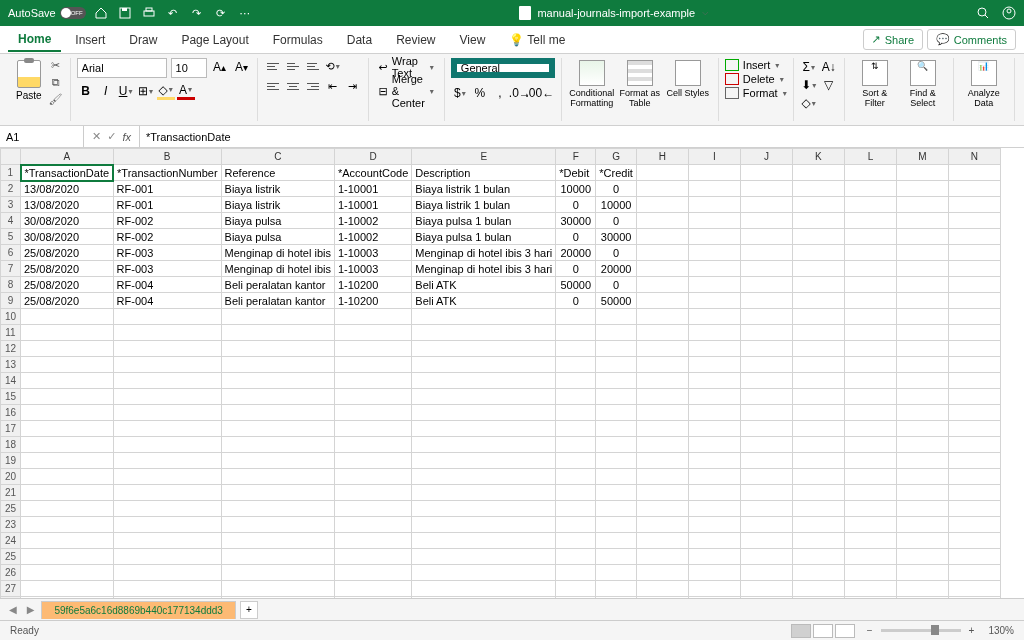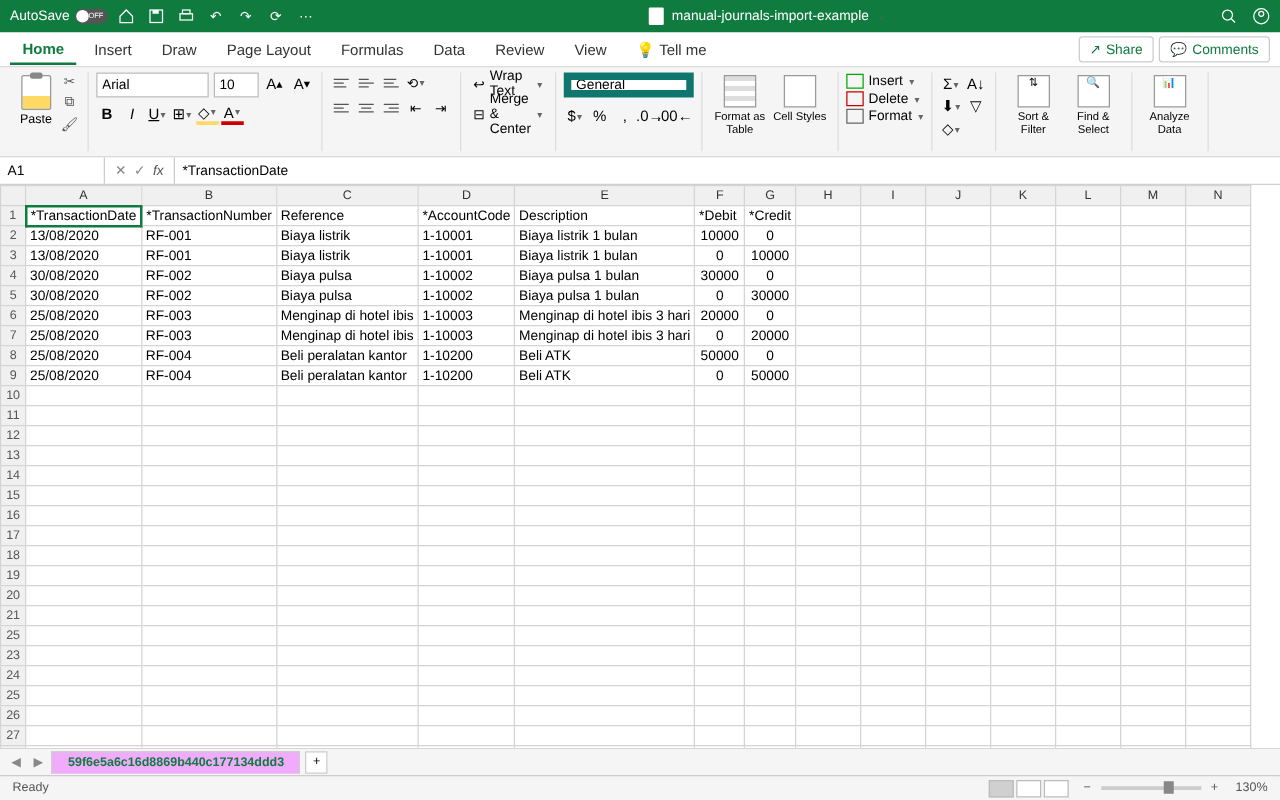--- a/index.html
+++ b/index.html
@@ -51,21 +51,21 @@
 .grid-container{flex:1;overflow:auto;position:relative;background:#fff}
 table{border-collapse:collapse;font-size:11px;table-layout:fixed}
 th,td{border:1px solid #d4d4d4;height:16px;padding:0 3px;white-space:nowrap;overflow:hidden}
 th{background:#f0f0f0;font-weight:normal;text-align:center;font-size:10px;color:#333}
 .rh{width:20px;text-align:center;background:#f0f0f0;font-size:10px;color:#555}
 .corner{background:#f0f0f0;width:20px}
 td.selected{border:2px solid #0f7b3e;background:#fff}
 td.num{text-align:center}
 .sheet-bar{height:22px;border-top:1px solid #ccc;background:#f5f5f5;display:flex;align-items:center;padding:0 6px;font-size:10px;gap:4px}
 .sheet-nav{cursor:pointer;color:#888;padding:0 3px}
-.sheet-tab{padding:3px 12px;background:#f0abfc;border:1px solid #ccc;border-bottom:none;color:#0f7b3e;font-weight:700;cursor:pointer}
+.sheet-tab{padding:3px 12px;background:#fdba74;border:1px solid #ccc;border-bottom:none;color:#0f7b3e;font-weight:400;cursor:pointer}
 .sheet-add{width:18px;height:18px;border:1px solid #ccc;display:flex;align-items:center;justify-content:center;cursor:pointer;background:#fff}
 .status-bar{height:20px;background:#f5f5f5;border-top:1px solid #ccc;display:flex;align-items:center;padding:0 10px;font-size:10px;color:#555}
 .status-spacer{flex:1}
 .view-btns{display:flex;gap:2px;margin-right:12px}
 .view-btn{width:20px;height:14px;border:1px solid #bbb;cursor:pointer;background:#fff}
 .view-btn.active{background:#d0d0d0}
 .zoom-slider{width:80px;height:3px;background:#ccc;position:relative;margin:0 8px}
 .zoom-thumb{width:8px;height:10px;background:#888;position:absolute;top:-4px;left:50px}
 .dd{font-size:8px;color:#666;margin-left:1px}
 svg{display:block}
@@ -234,20 +234,24 @@
     <div class="btn-row" style="margin-top:6px">
       <div class="font-btn">$<span class="dd">▾</span></div>
       <div class="font-btn">%</div>
       <div class="font-btn">,</div>
       <div class="font-btn">.0→</div>
       <div class="font-btn">.00←</div>
     </div>
   </div>
   <div class="ribbon-group" style="flex-direction:row">
     <div class="big-btn">
+        <div class="big-btn-icon" style="background:linear-gradient(#e8f5e8,#fff)"></div>
+        <span>Conditional Formatting</span>
+      </div>
+    <div class="big-btn">
         <div class="big-btn-icon" style="background:repeating-linear-gradient(#ddd,#ddd 4px,#fff 4px,#fff 8px)"></div>
         <span>Format as Table</span>
       </div>
     <div class="big-btn">
         <div class="big-btn-icon"></div>
         <span>Cell Styles</span>
       </div>
   </div>
   <div class="ribbon-group">
     <div class="cells-row">

